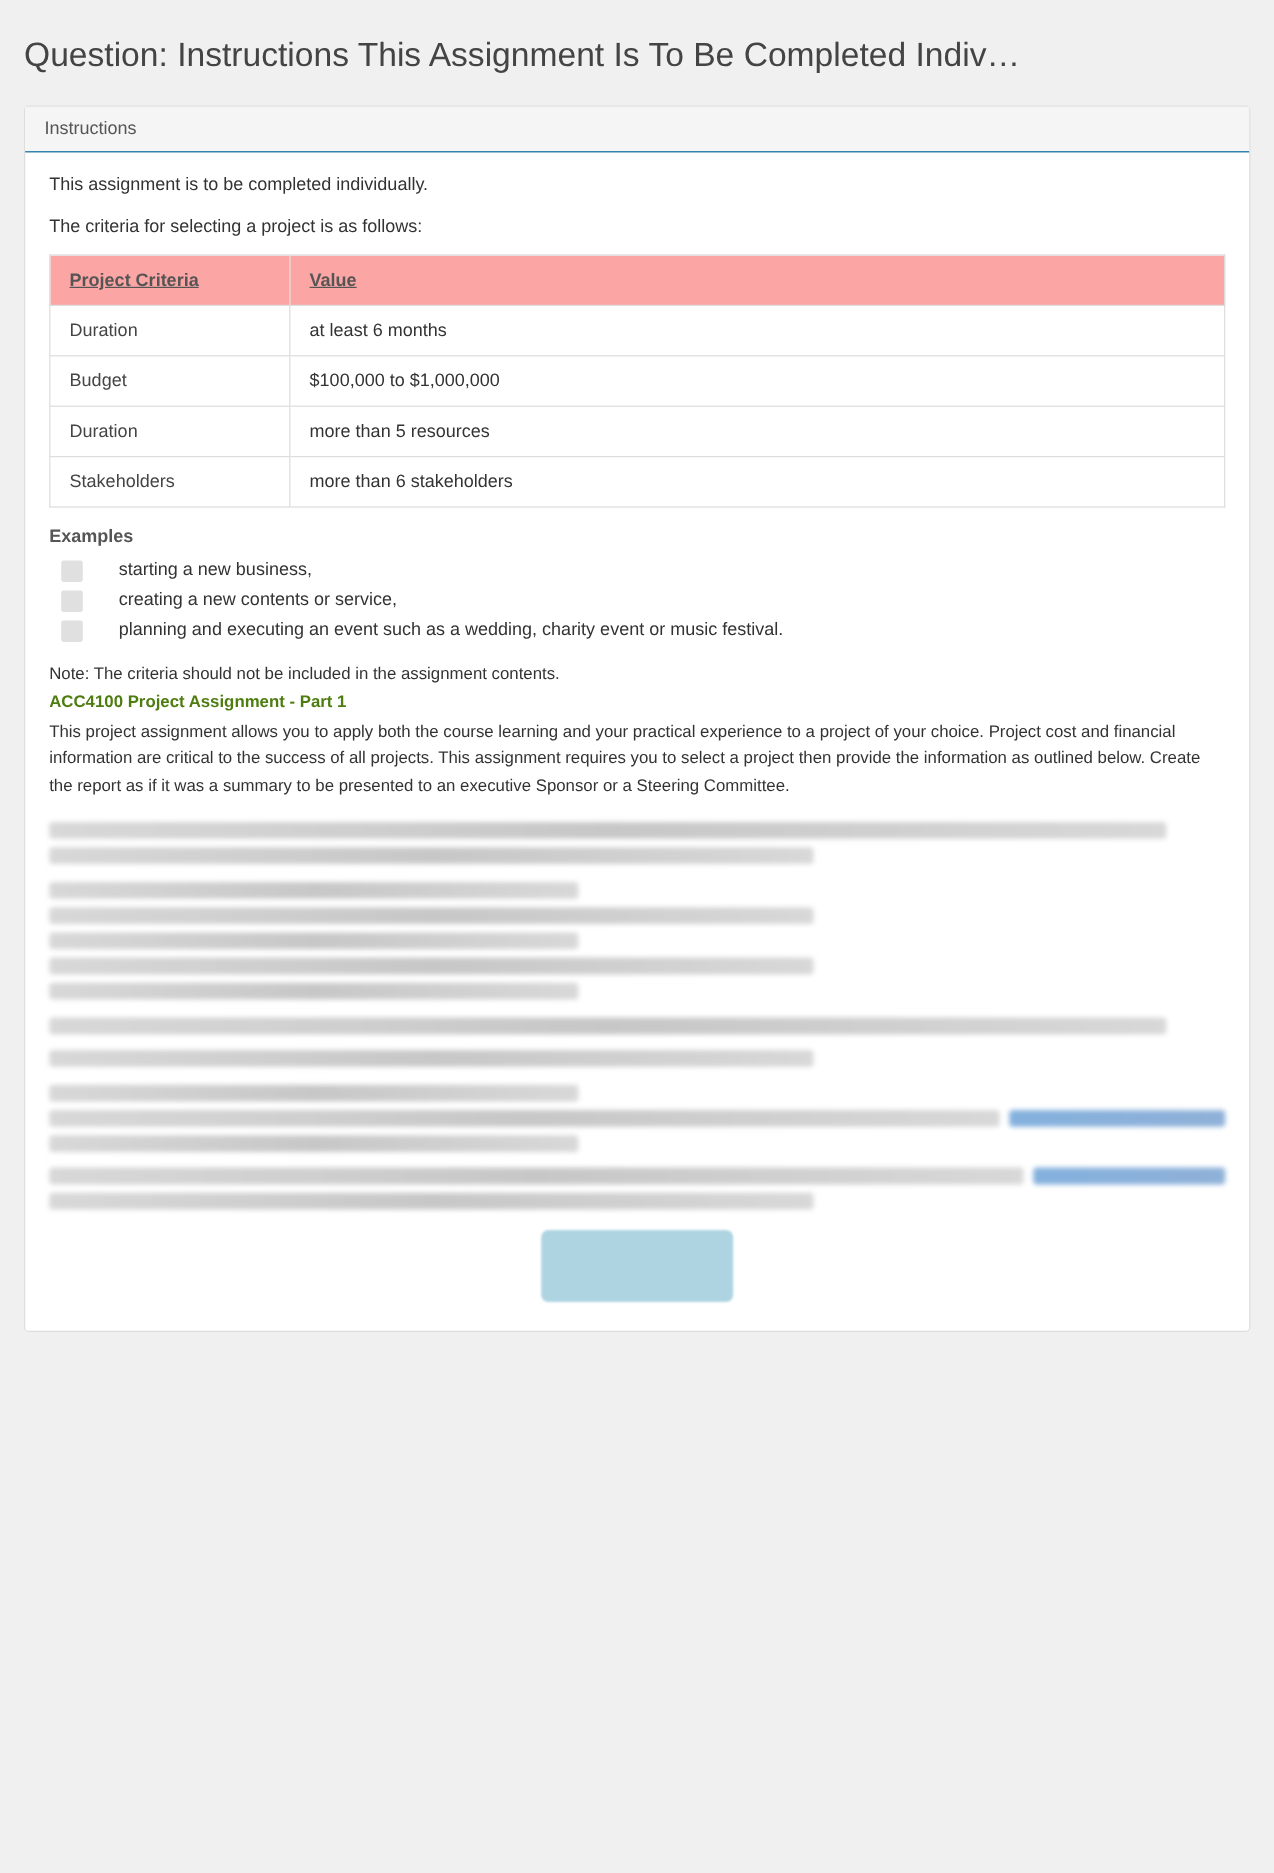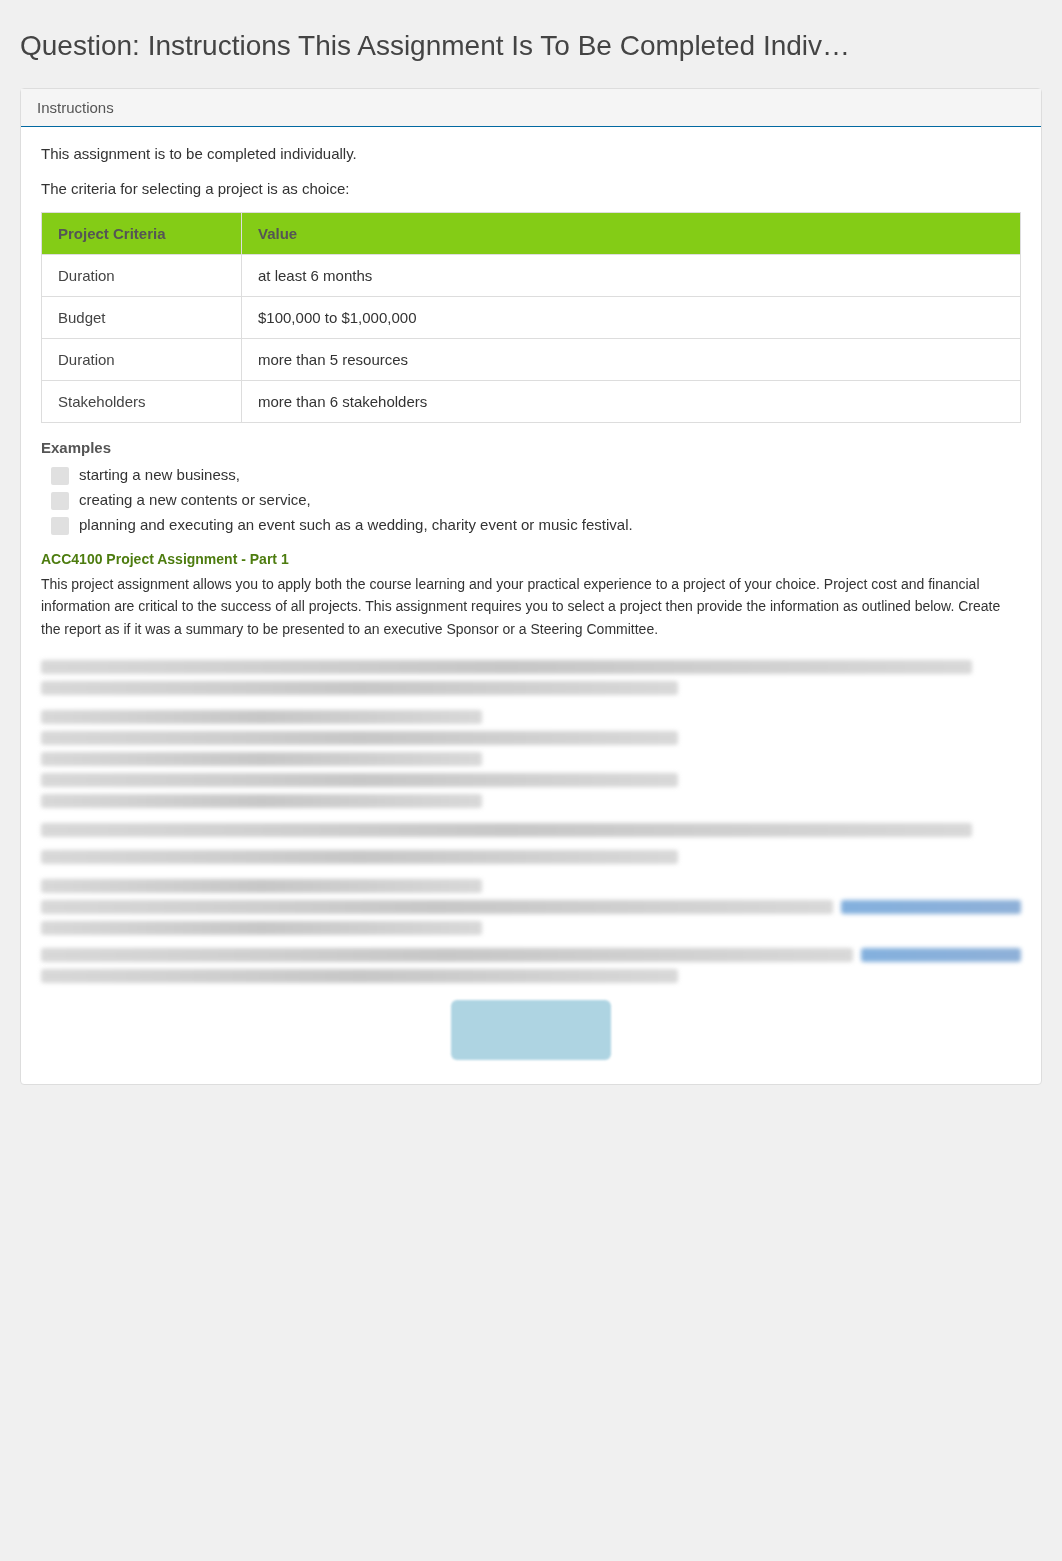--- a/index.html
+++ b/index.html
@@ -61,22 +61,23 @@
     }
 
     .criteria-table td {
       padding: 12px 16px;
       border: 1px solid #ddd;
       vertical-align: top;
     }
 
     .criteria-table tr:first-child td {
       font-weight: 600;
-      background: #84cc16;
+      background: #fca5a5;
       color: #555;
+      text-decoration: underline;
     }
 
     .criteria-table td:first-child {
       width: 200px;
       color: #444;
     }
 
     .examples-label {
       font-size: 15px;
       font-weight: 600;
@@ -89,20 +90,21 @@
       padding-left: 10px;
       margin-bottom: 16px;
     }
 
     .examples-list li {
       display: flex;
       align-items: flex-start;
       margin-bottom: 6px;
       font-size: 15px;
       color: #333;
+      gap: 20px;
     }
 
     .bullet-box {
       width: 18px;
       height: 18px;
       background: #e0e0e0;
       border-radius: 2px;
       margin-right: 10px;
       flex-shrink: 0;
       margin-top: 1px;
@@ -152,21 +154,21 @@
 <body>
 
 <h1 class="page-title">Question:    Instructions This Assignment Is To Be Completed Indiv…</h1>
 
 <div class="card">
   <div class="card-header">Instructions</div>
 
   <div class="card-body">
 
     <p class="intro-text">This assignment is to be completed individually.</p>
-    <p class="intro-text">The criteria for selecting a project is as choice:</p>
+    <p class="intro-text">The criteria for selecting a project is as follows:</p>
 
     <table class="criteria-table">
       <tbody>
           <tr>
         <td>Project Criteria</td>
         <td>Value</td>
       </tr>
       <tr>
         <td>Duration</td>
         <td>at least 6 months</td>
@@ -196,20 +198,21 @@
       <li>
         <span class="bullet-box"></span>
         <span>creating a new contents or service,</span>
       </li>
       <li>
         <span class="bullet-box"></span>
         <span>planning and executing an event such as a wedding, charity event or music festival.</span>
       </li>
     </ul>
 
+    <p class="note-text">Note: The criteria should not be included in the assignment contents.</p>
 
     <p class="section-title">ACC4100 Project Assignment - Part 1</p>
 
     <p class="body-text">This project assignment allows you to apply both the course learning and your practical experience to a project of your choice. Project cost and financial information are critical to the success of all projects. This assignment requires you to select a project then provide the information as outlined below. Create the report as if it was a summary to be presented to an executive Sponsor or a Steering Committee.</p>
 
     <div class="blurred-section">
       <div class="blurred-line full"></div>
       <div class="blurred-line medium"></div>
 
       <div style="height:8px"></div>

